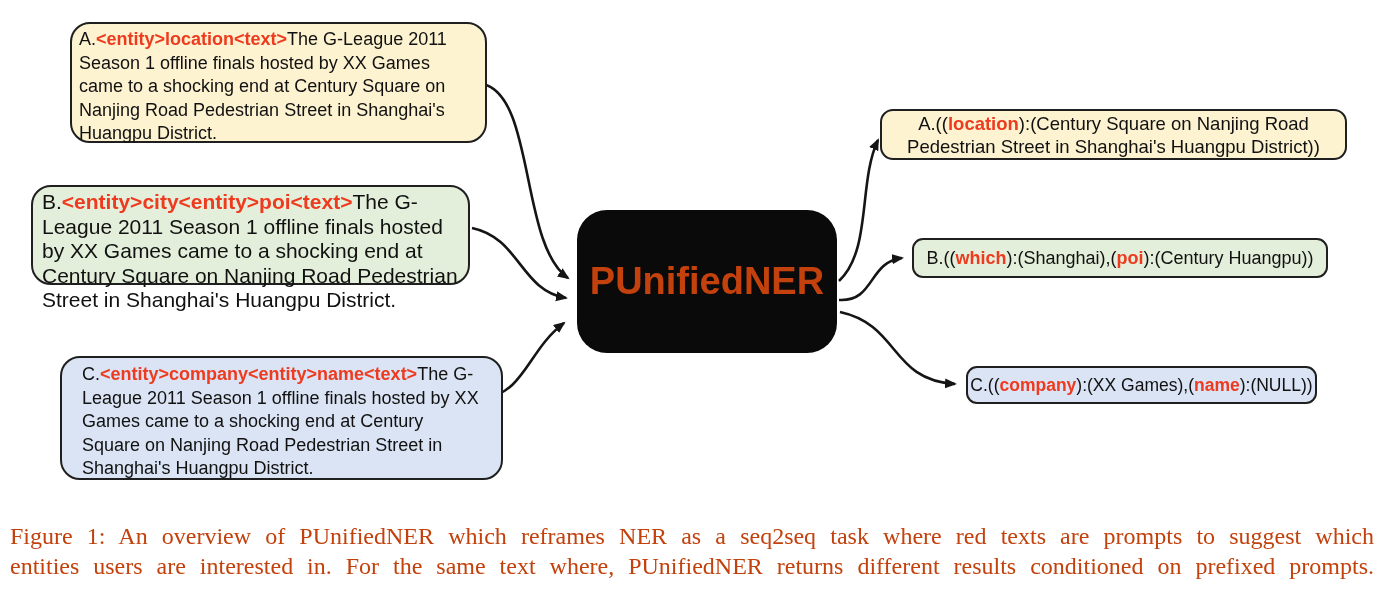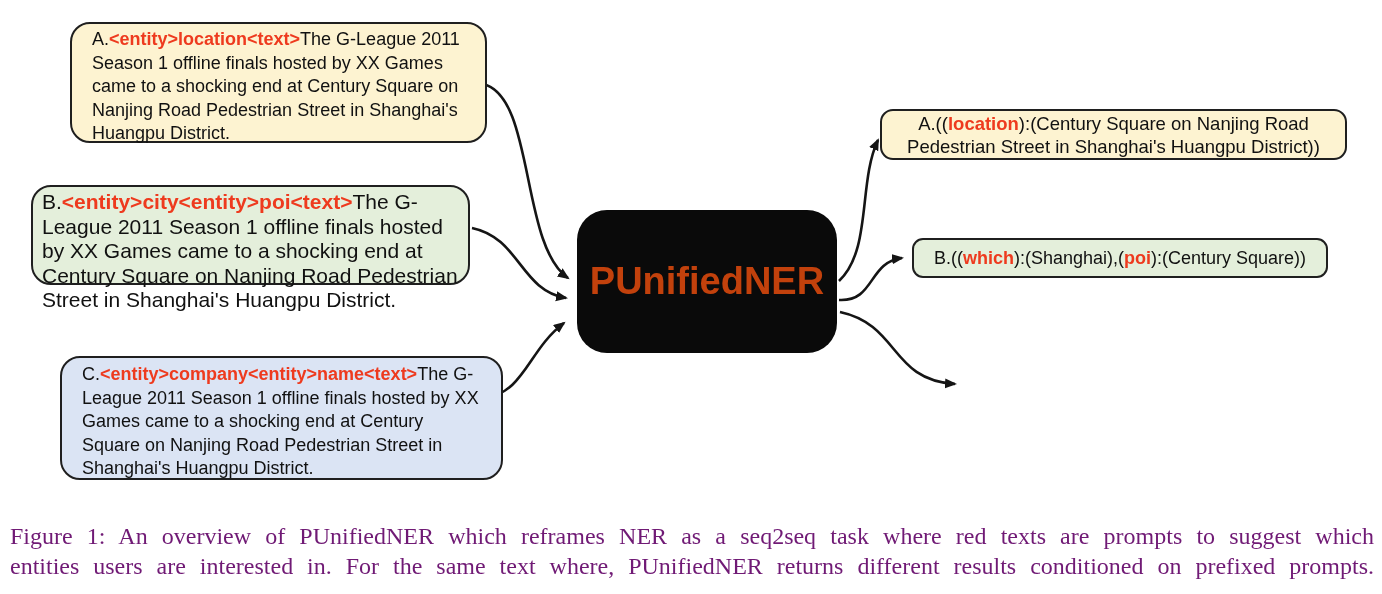--- a/index.html
+++ b/index.html
@@ -4,40 +4,40 @@
 <style>
   html,body{margin:0;padding:0;background:#ffffff;}
   .stage{
     position:relative;width:1382px;height:594px;background:#fff;overflow:hidden;
     font-family:"Liberation Sans","DejaVu Sans",sans-serif;color:#111;
   }
   .box{
     position:absolute;box-sizing:border-box;border:2.5px solid var(--border);
     background:#fff;
   }
-  .input-box{border-radius:20px;padding:4px 20px;font-size:18px;line-height:23.5px;}
+  .input-box{border-radius:20px;padding:4px 7px;font-size:18px;line-height:23.5px;}
   #input-a{left:70px;top:22px;width:417px;height:121px;background:var(--input_a_bg);}
   #input-b{left:31px;top:185px;width:439px;height:100px;background:var(--input_b_bg);font-size:21px;line-height:24.5px;padding:3px 9px;}
   #input-c{left:60px;top:356px;width:443px;height:124px;background:var(--input_c_bg);padding:5px 20px;}
   .red{color:var(--prompt_red);font-weight:700;}
   .model{
     position:absolute;left:577px;top:210px;width:260px;height:143px;
     background:var(--model_bg);border-radius:30px;display:flex;align-items:center;justify-content:center;
   }
   .model-label{color:#c2410c;font-weight:700;font-size:38px;letter-spacing:0px;}
   .output-box{display:flex;align-items:center;justify-content:center;text-align:center;}
   #output-a{left:880px;top:109px;width:467px;height:51px;background:var(--input_a_bg);border-radius:13px;font-size:18.5px;line-height:23px;padding:10px 9px;}
   #output-b{left:912px;top:238px;width:416px;height:40px;background:var(--input_b_bg);border-radius:11px;font-size:18px;white-space:nowrap;}
   #output-c{left:966px;top:366px;width:351px;height:38px;background:var(--input_c_bg);border-radius:11px;font-size:17.5px;white-space:nowrap;}
   .arrows{position:absolute;left:0;top:0;width:1382px;height:594px;pointer-events:none;}
   .arrow{fill:none;stroke:var(--arrow_color);stroke-width:2.6px;}
   .arrowhead{fill:var(--arrow_color);}
   .caption{
     position:absolute;left:10px;right:8px;top:521px;
-    font-family:"Liberation Serif","DejaVu Serif",serif;font-size:24px;line-height:30px;color:#701a75;
+    font-family:"Liberation Serif","DejaVu Serif",serif;font-size:24px;line-height:30px;color:#c2410c;
   }
   .caption .cap-line{text-align:justify;text-align-last:justify;}
 </style>
 </head>
 <body>
 
 <div class="stage">
 
   <svg class="arrows" viewBox="0 0 1382 594" xmlns="http://www.w3.org/2000/svg">
     <defs>
@@ -67,22 +67,25 @@
 
   <div class="model">
     <span class="model-label">PUnifiedNER</span>
   </div>
 
   <div class="box output-box" id="output-a">
     <span><span>A.((</span><span class="red">location</span><span>):(Century Square on Nanjing Road Pedestrian Street in Shanghai's Huangpu District))</span></span>
   </div>
 
   <div class="box output-box" id="output-b">
-    <span><span>B.((</span><span class="red">which</span><span>):(Shanghai),(</span><span class="red">poi</span><span>):(Century Square))</span></span>
+    <span><span>B.((</span><span class="red">which</span><span>):(Shanghai),(</span><span class="red">poi</span><span>):(Century Huangpu))</span></span>
   </div>
 
+  <div class="box output-box" id="output-c">
+    <span><span>C.((</span><span class="red">company</span><span>):(XX Games),(</span><span class="red">name</span><span>):(NULL))</span></span>
+  </div>
 
   <div class="caption">
     <div class="cap-line">Figure 1: An overview of PUnifiedNER which reframes NER as a seq2seq task where red texts are prompts to suggest which</div>
     <div class="cap-line">entities users are interested in. For the same text where, PUnifiedNER returns different results conditioned on prefixed prompts.</div>
   </div>
 
 </div>
 
 </body></html>

